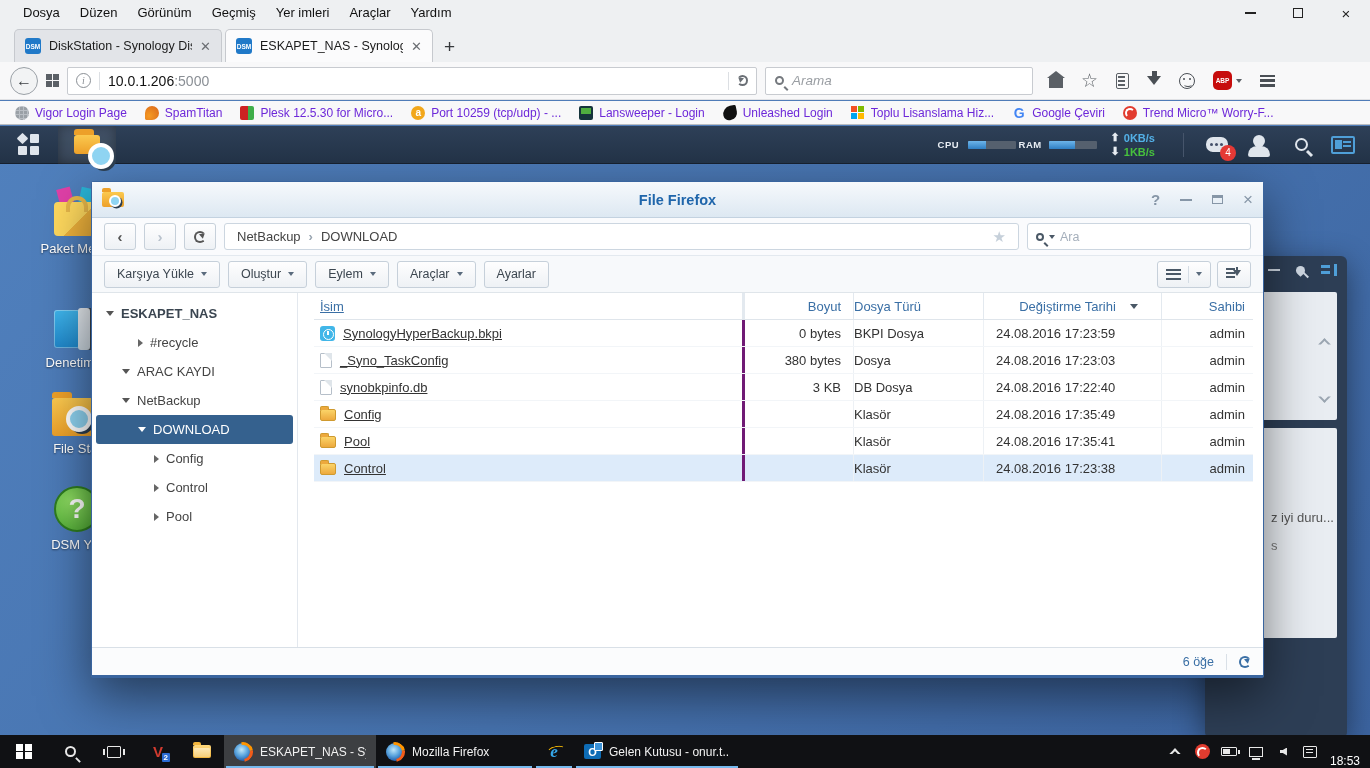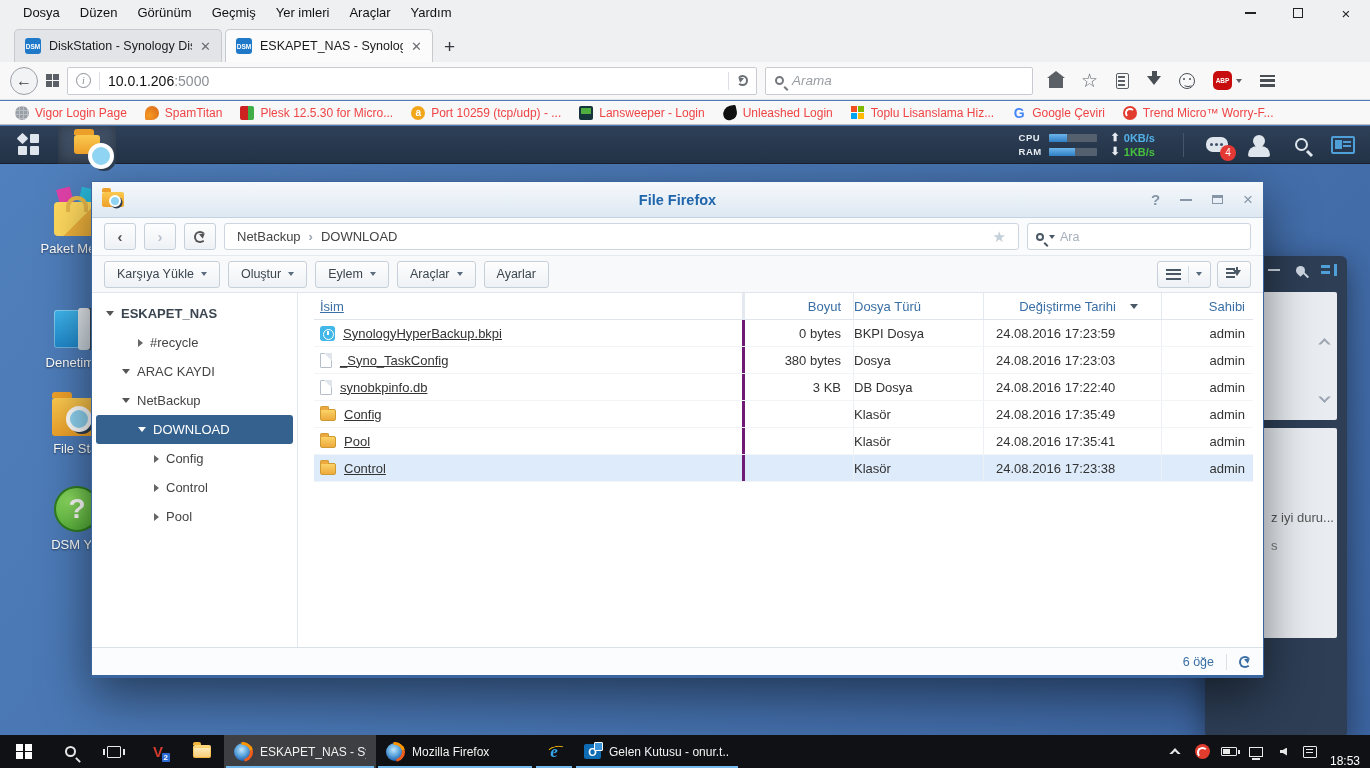--- a/index.html
+++ b/index.html
@@ -51,21 +51,21 @@
   .i-smile::before { content:""; position:absolute; left:3px; top:4px; width:2px; height:2px; background:#4a4f55; border-radius:50%; box-shadow:6px 0 0 #4a4f55; }
   .i-smile::after { content:""; position:absolute; left:3px; top:6px; width:8px; height:5px; border:1.5px solid transparent; border-bottom-color:#4a4f55; border-radius:50%; }
   .abp-wrap { display:flex; align-items:center; gap:4px; }
   .abp-badge { width:19px; height:19px; background:#c70d0d; border-radius:5px; color:#fff; font-size:6.5px; font-weight:bold; display:flex; align-items:center; justify-content:center; }
   .caret-sm { width:0; height:0; border-left:3.5px solid transparent; border-right:3.5px solid transparent; border-top:4px solid #5b6066; }
   .i-burger { width:15px; height:12px; display:flex; flex-direction:column; justify-content:space-between; }
   .i-burger span { height:2.5px; background:#4a4f55; }
 
   #bookmarksbar { position:absolute; left:0; top:101px; width:1370px; height:24px; background:#f8f8f9; border-bottom:1px solid #b9bcc1; display:flex; align-items:center; padding:0 8px; gap:4px; }
   .bm { display:flex; align-items:center; gap:6px; padding:1px 7px; }
-  .bm-label { font-size:12px; color:#ef4444; white-space:nowrap; }
+  .bm-label { font-size:12px; color:#6d28d9; white-space:nowrap; }
   .fav { width:14px; height:14px; flex:none; border-radius:2px; }
   .fav-globe { border-radius:50%; background:#9aa0a6; background-image:linear-gradient(#b9bec4 1px,transparent 1px),linear-gradient(90deg,#b9bec4 1px,transparent 1px); background-size:4px 4px; }
   .fav-spamtitan { background:radial-gradient(circle at 30% 70%, #f59a23, #d9651a); border-radius:50% 50% 50% 10%; }
   .fav-plesk { background:linear-gradient(90deg,#cc2222 55%, #3fae49 55%); }
   .fav-port { border-radius:50%; background:#f2a71b; color:#fff; font-size:10px; font-weight:bold; display:flex; align-items:center; justify-content:center; }
   .fav-lansweeper { background:#16343c; position:relative; }
   .fav-lansweeper::after { content:""; position:absolute; left:2px; top:2px; width:10px; height:6px; background:#4fae3f; }
   .fav-unleashed { background:#111; border-radius:60% 10% 50% 40%; transform:rotate(-12deg); }
   .fav-ms { display:grid; grid-template-columns:6px 6px; grid-template-rows:6px 6px; gap:1px; border-radius:0; }
   .fav-ms i:nth-child(1){background:#f25022;} .fav-ms i:nth-child(2){background:#7fba00;} .fav-ms i:nth-child(3){background:#00a4ef;} .fav-ms i:nth-child(4){background:#ffb900;}
@@ -76,21 +76,21 @@
   
   #dsm-viewport { position:absolute; left:0; top:126px; width:1370px; height:609px; background:linear-gradient(135deg,#5080bd 0%, #4672ae 55%, #3c64a0 100%); overflow:hidden; }
 
   #dsm-topbar { position:absolute; left:0; top:0; width:1370px; height:38px; background:linear-gradient(#2c3d54,#22314512), #273適; background:linear-gradient(#2e4058,#223246); border-bottom:1px solid #16202e; display:flex; align-items:center; z-index:5; }
   .dsm-appbtn { width:58px; height:38px; display:flex; align-items:center; justify-content:center; }
   .dsm-appbtn.active { background:rgba(255,255,255,0.10); box-shadow:inset 0 0 12px rgba(0,0,0,0.35); }
   .mainmenu-ic { width:22px; height:22px; display:grid; grid-template-columns:9px 9px; grid-template-rows:9px 9px; gap:3px; }
   .mainmenu-ic span { background:#dfe5ec; border-radius:1px; }
   .mainmenu-ic span:first-child { transform:rotate(45deg) scale(0.9); }
   .dsm-right { margin-left:auto; display:flex; align-items:center; gap:0; padding-right:6px; }
-  .meters { display:flex; flex-direction:column; gap:3px; margin-right:14px; }
+  .meters { display:flex; flex-direction:row; gap:3px; margin-right:14px; }
   .meter-row { display:flex; align-items:center; gap:4px; }
   .meter-label { color:#e8edf3; font-size:9.5px; font-weight:bold; width:26px; letter-spacing:0.5px; }
   .meter-track { width:48px; height:8px; background:#55606e; border-radius:1px; overflow:hidden; }
   .meter-fill { height:100%; background:linear-gradient(#6db5ea,#2f7fc4); }
   .net { display:flex; flex-direction:column; gap:1px; margin-right:16px; }
   .net-row { display:flex; align-items:center; gap:4px; font-size:11px; font-weight:bold; }
   .net-up { color:#53b1e8; } .net-down { color:#47c13d; }
   .net-arrow { color:#e8edf3; font-size:11px; }
   .dsm-divider { width:1px; height:24px; background:#46556b; margin:0 12px; }
   .dsm-ic-btn { width:42px; height:38px; display:flex; align-items:center; justify-content:center; position:relative; }

